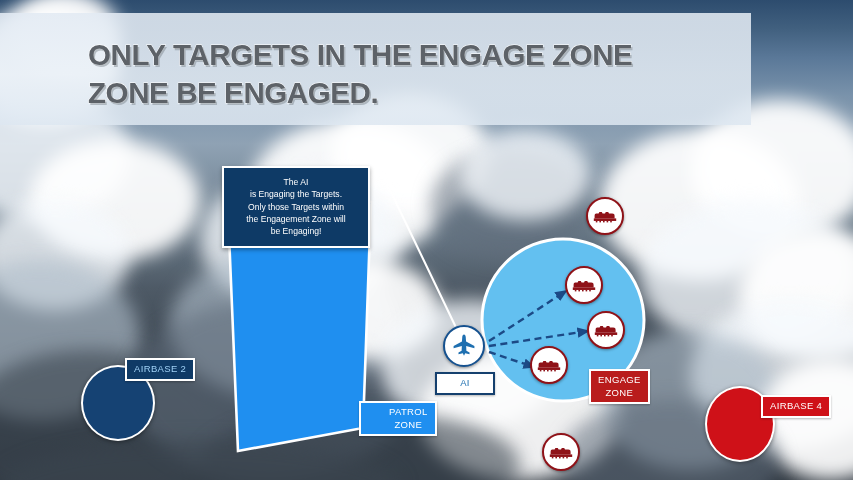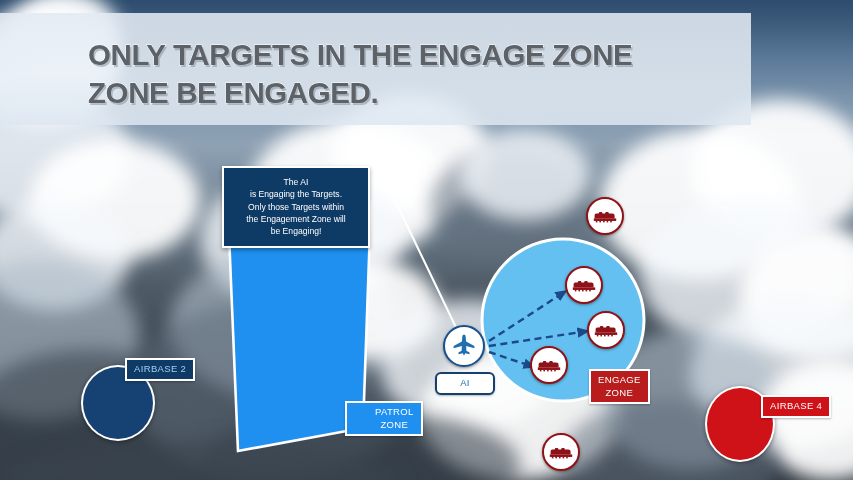--- a/index.html
+++ b/index.html
@@ -53,21 +53,21 @@
   .lbl {
     position:absolute; border:2px solid #ffffff;
     text-align:center; font-size:9.5px; letter-spacing:.35px;
     line-height:12.5px; padding:3px 7px; white-space:nowrap;
     box-shadow:0 1px 2px rgba(0,0,0,.28);
   }
   .lbl.navy   { background:#0f3a66; color:#9fd0f5; }
   .lbl.blue   { background:#1f8ff0; color:#ffffff; }
   .lbl.ltblue { background:#b91c1c; color:#ffffff;text-align:center; }
   .lbl.red    { background:#cf1118; color:#ffffff; }
-  .lbl.white  { background:#ffffff; color:#1e6fb0; border-color:#15406e;border-radius:6px; }
+  .lbl.white  { background:#ffffff; color:#1e6fb0; border-color:#15406e; }
 
   
   .tooltip {
     position:absolute; left:222px; top:166px; width:148px;
     background:#0e3a66; border:2px solid #ffffff;
     color:#ffffff; font-size:8.6px; line-height:12.3px;
     text-align:center; padding:8px 6px 9px;
     box-shadow:0 2px 4px rgba(0,0,0,.35);
   }
   .tooltip .ln { display:block; }
@@ -167,21 +167,21 @@
     <div class="node ab navy" style="left:81px; top:365px; width:74px; height:76px;"></div>
     <div class="lbl navy" style="left:125px; top:358px;">
       <span>AIRBASE 2</span>
     </div>
 
     <div class="node ab red" style="left:705px; top:386px; width:70px; height:76px;"></div>
     <div class="lbl red" style="left:761px; top:395px;text-align:right;">
       <span>AIRBASE 4</span>
     </div>
 
-    <div class="lbl blue" style="left:345px; top:401px;padding-left:28px;">
+    <div class="lbl blue" style="left:359px; top:401px;padding-left:28px;">
       <span>PATROL</span><br>
       <span>ZONE</span>
     </div>
 
     <div class="lbl ltblue" style="left:589px; top:369px;">
       <span>ENGAGE</span><br>
       <span>ZONE</span>
     </div>
 
     <div class="node ai-node" style="left:443px; top:325px;">

